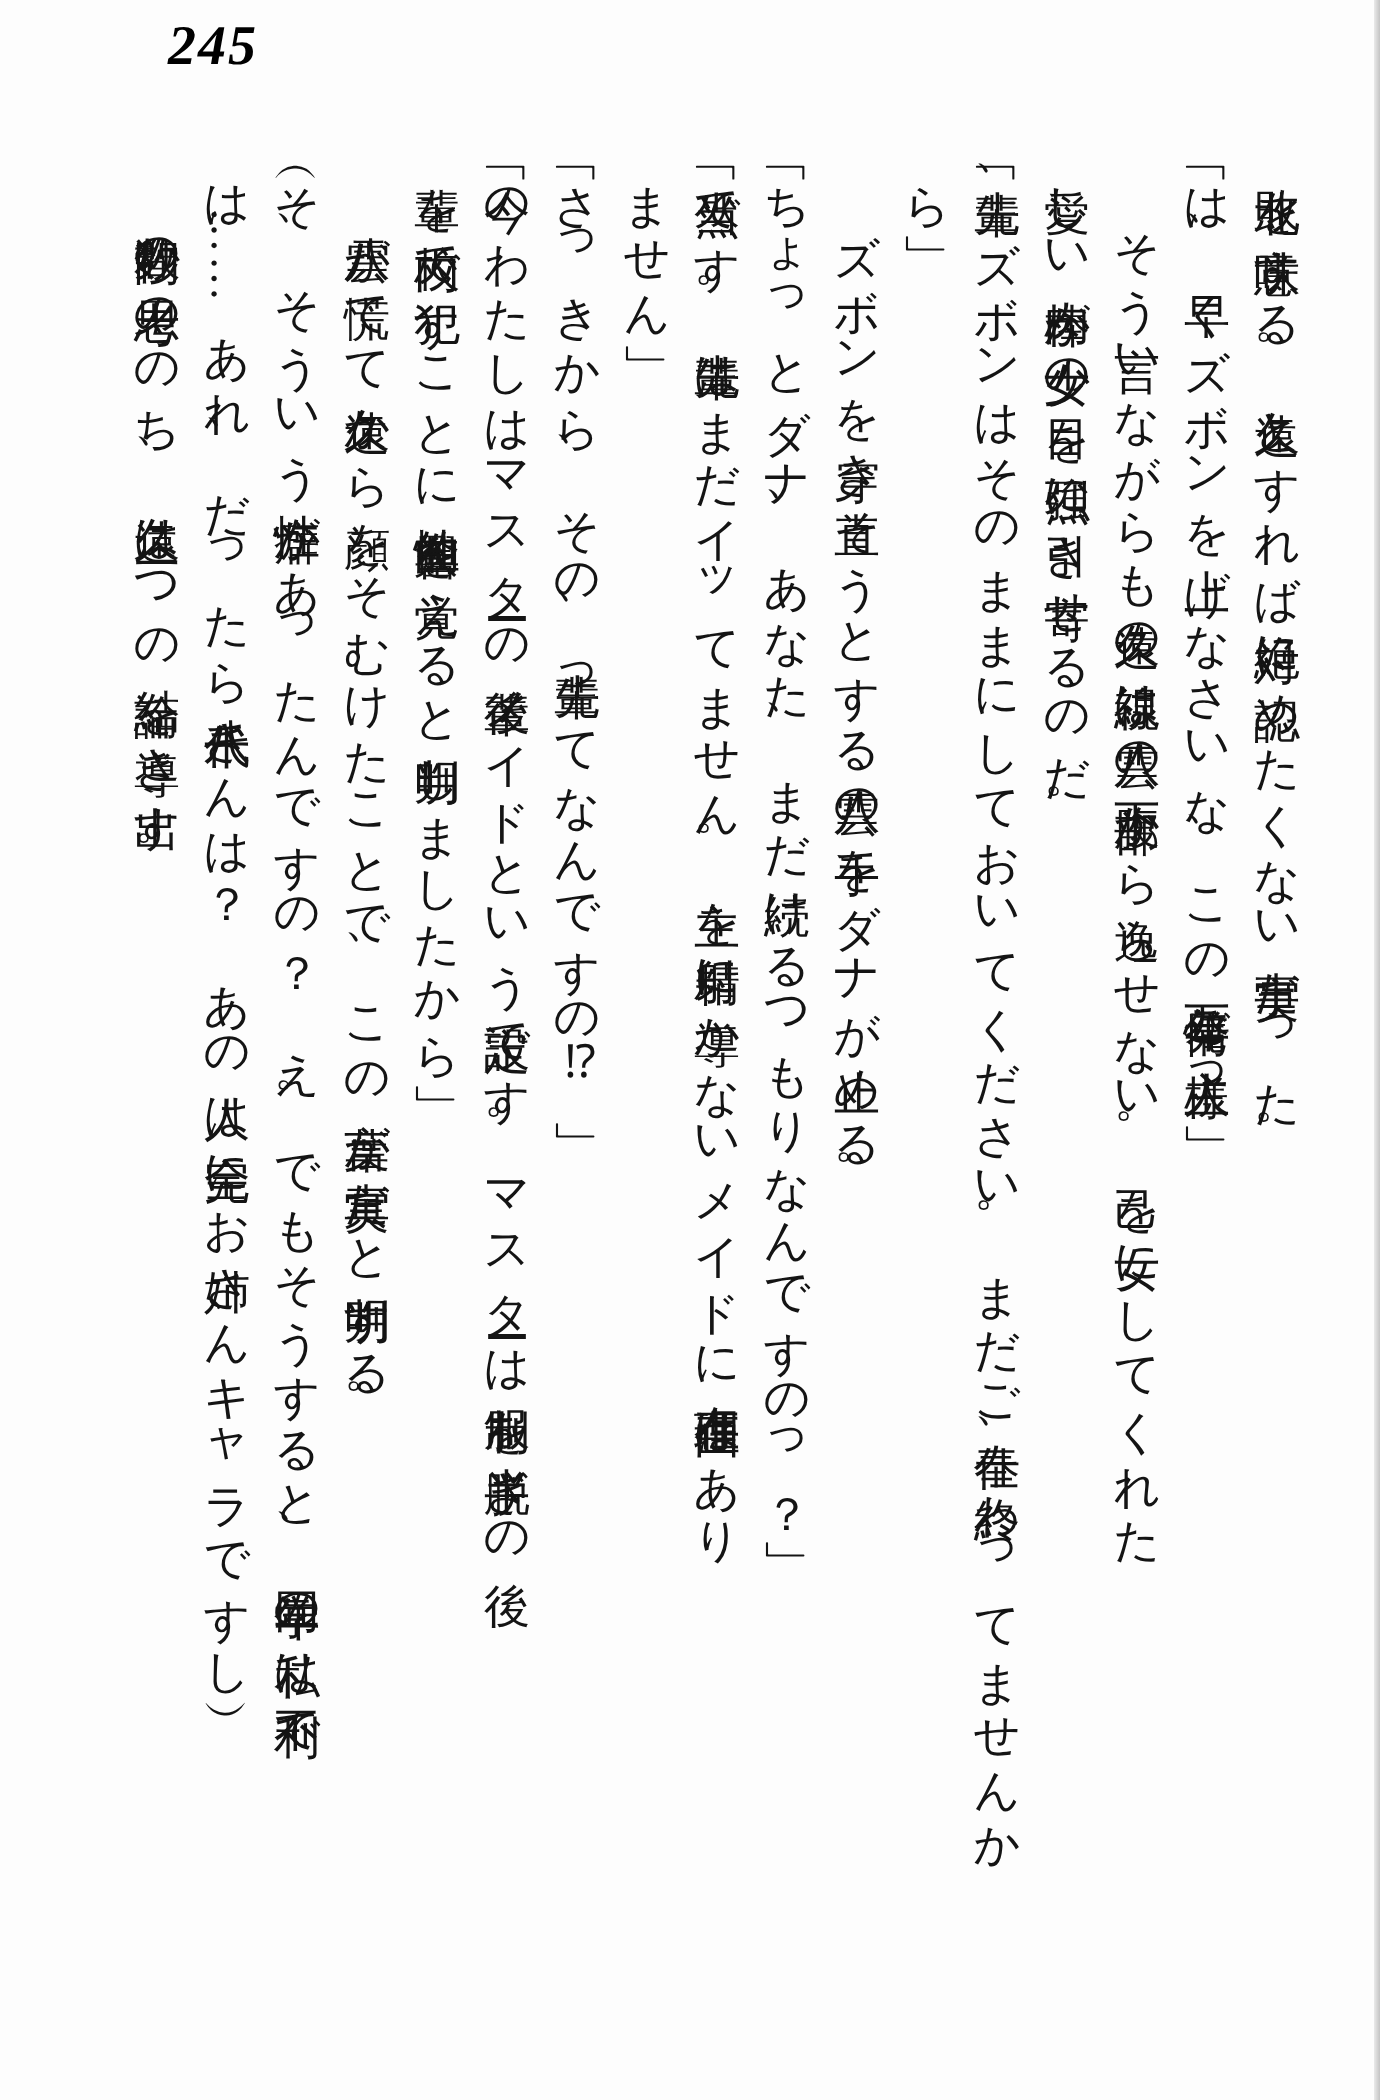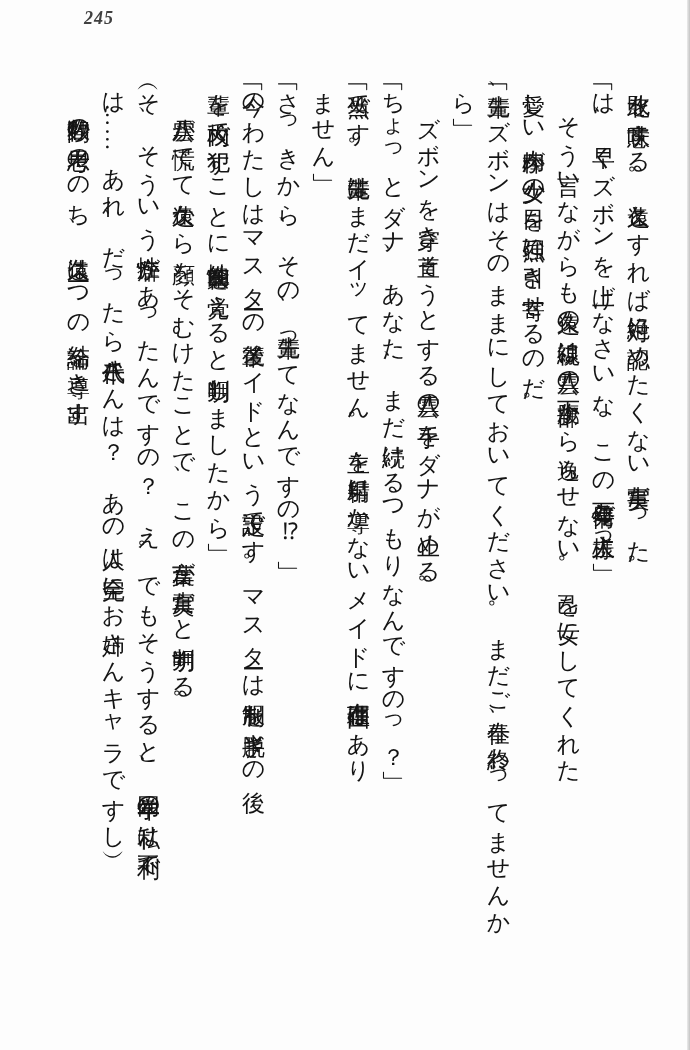--- a/index.html
+++ b/index.html
@@ -12,24 +12,24 @@
     width: 690px;
     height: 1050px;
     background: #fdfdfd;
     overflow: hidden;
     font-family: "Liberation Serif", serif;
   }
   .page-number {
     position: absolute;
     top: 8px;
     left: 84px;
-    font-size: 18px;
+    font-size: 28px;
     font-style: italic;
     font-weight: bold;
-    color: #404040;
+    color: #000000;
     letter-spacing: 1px;
   }
   .text-block {
     position: absolute;
     top: 76px;
     right: 34px;
     height: 955px;
     writing-mode: vertical-rl;
     text-orientation: mixed;
     font-size: 23px;

